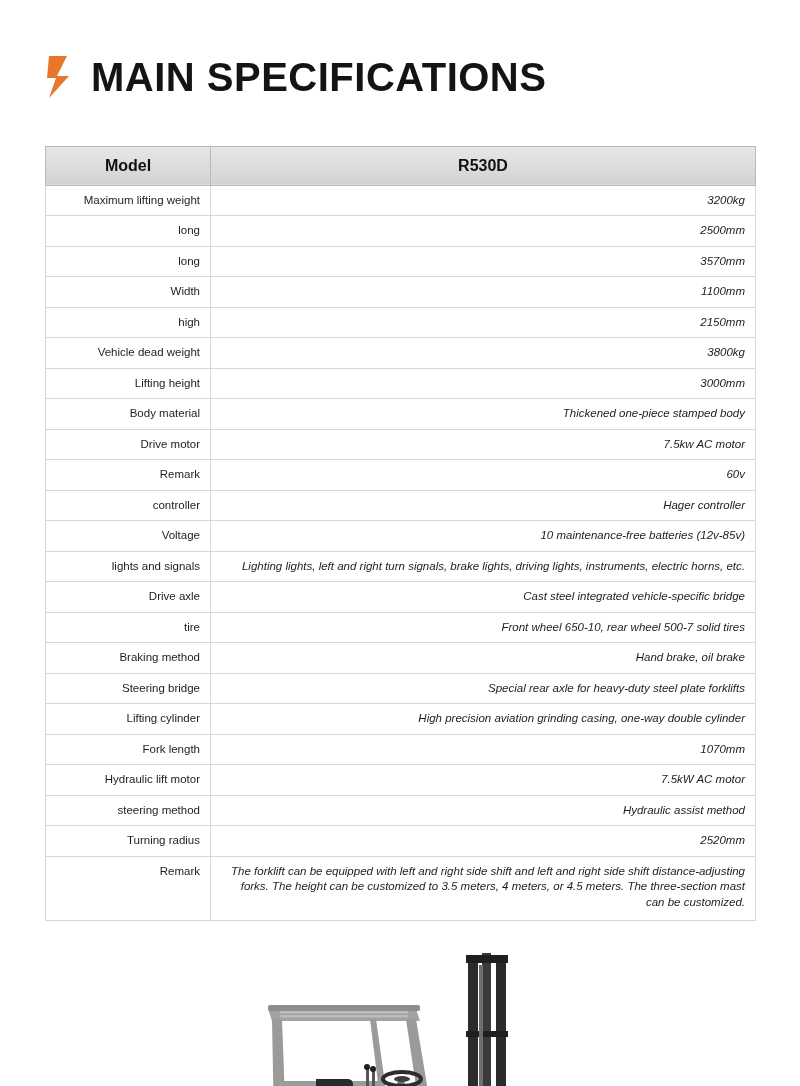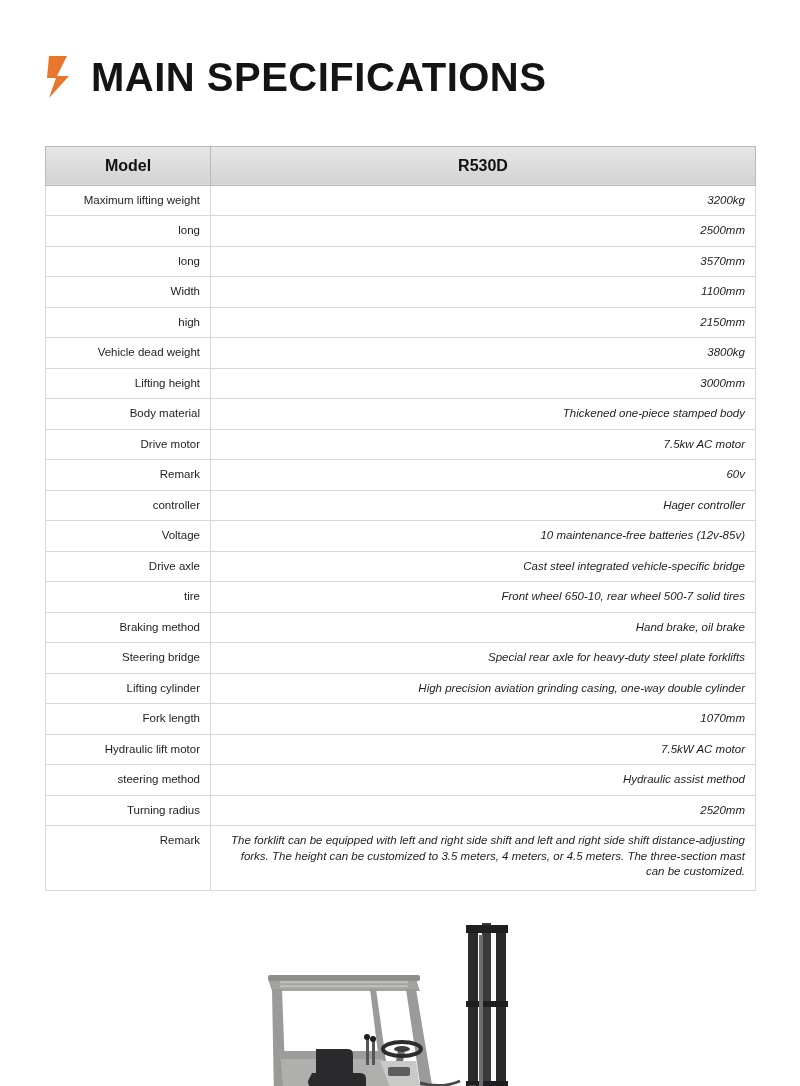--- a/index.html
+++ b/index.html
@@ -174,20 +174,24 @@
         </tr>
       <tr>
           <td>controller</td>
           <td class="val">Hager controller</td>
         </tr>
       <tr>
           <td>Voltage</td>
           <td class="val">10 maintenance-free batteries (12v-85v)</td>
         </tr>
       <tr>
+          <td>lights and signals</td>
+          <td class="val">Lighting lights, left and right turn signals, brake lights, driving lights, instruments, electric horns, etc.</td>
+        </tr>
+      <tr>
           <td>Drive axle</td>
           <td class="val">Cast steel integrated vehicle-specific bridge</td>
         </tr>
       <tr>
           <td>tire</td>
           <td class="val">Front wheel 650-10, rear wheel 500-7 solid tires</td>
         </tr>
       <tr>
           <td>Braking method</td>
           <td class="val">Hand brake, oil brake</td>

